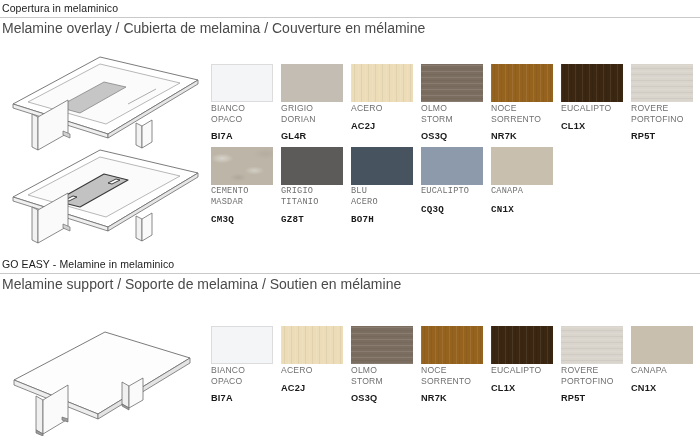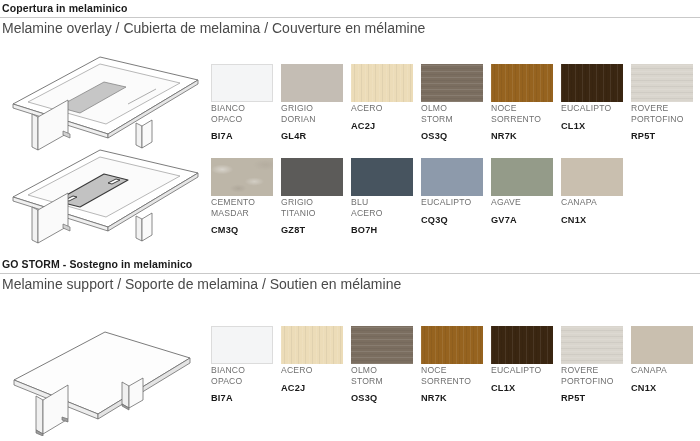--- a/index.html
+++ b/index.html
@@ -23,21 +23,21 @@
   }
 
   
   .section-head {
     position: absolute;
     left: 0;
     width: 700px;
   }
   .section-title {
     font-size: 10.5px;
-    font-weight: bold;
+    font-weight: normal;
     color: #1a1a1a;
     letter-spacing: 0.1px;
     padding: 0 4px 3px 2px;
     line-height: 12px;
     white-space: nowrap;
   }
   .rule {
     height: 1px;
     background: #c9c9c9;
     width: 700px;
@@ -245,21 +245,21 @@
     <div class="swatch-cell">
       <div class="swatch-chip" style="background:#d9d5cd;">
         <div class="grain horiz"></div>
       </div>
       <div class="swatch-name">ROVERE
 PORTOFINO</div>
       <div class="swatch-code">RP5T</div>
     </div>
   </div>
 
-  <div class="swatch-row" style="left:211px; top:158px;">
+  <div class="swatch-row" style="left:211px; top:147px;font-family:Liberation Mono, monospace;">
 
     <div class="swatch-cell">
       <div class="swatch-chip" style="background:#bdb6a8;">
         <div class="grain mottle"></div>
       </div>
       <div class="swatch-name">CEMENTO
 MASDAR</div>
       <div class="swatch-code">CM3Q</div>
     </div>
 
@@ -282,39 +282,32 @@
     </div>
 
     <div class="swatch-cell">
       <div class="swatch-chip" style="background:#8d9aab;">
         
       </div>
       <div class="swatch-name">EUCALIPTO</div>
       <div class="swatch-code">CQ3Q</div>
     </div>
 
-    <div class="swatch-cell">
-      <div class="swatch-chip" style="background:#949b89;">
-        
-      </div>
-      <div class="swatch-name">AGAVE</div>
-      <div class="swatch-code">GV7A</div>
-    </div>
 
     <div class="swatch-cell">
       <div class="swatch-chip" style="background:#c9bfaf;">
         
       </div>
       <div class="swatch-name">CANAPA</div>
       <div class="swatch-code">CN1X</div>
     </div>
   </div>
 
   <div class="section-head" style="top:258px;">
-    <div class="section-title">GO STORM - Sostegno in melaminico</div>
+    <div class="section-title">GO EASY - Melamine in melaminico</div>
     <div class="rule"></div>
     <div class="section-sub">Melamine support / Soporte de melamina / Soutien en mélamine</div>
   </div>
 
   <div class="illus" style="left:10px; top:318px;">
     <svg width="195" height="118" viewBox="0 0 195 118">
       <g stroke="#6d6d6d" stroke-width="0.9" fill="#ffffff" stroke-linejoin="round">
 
         <polygon points="4,62 95,14 180,40 88,96" fill="#fdfdfd"></polygon>
 

